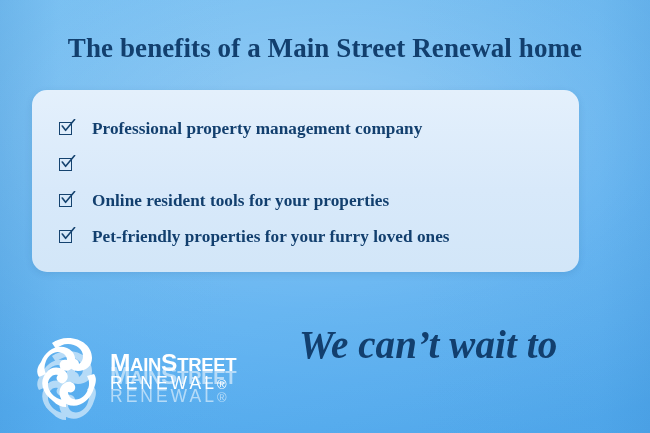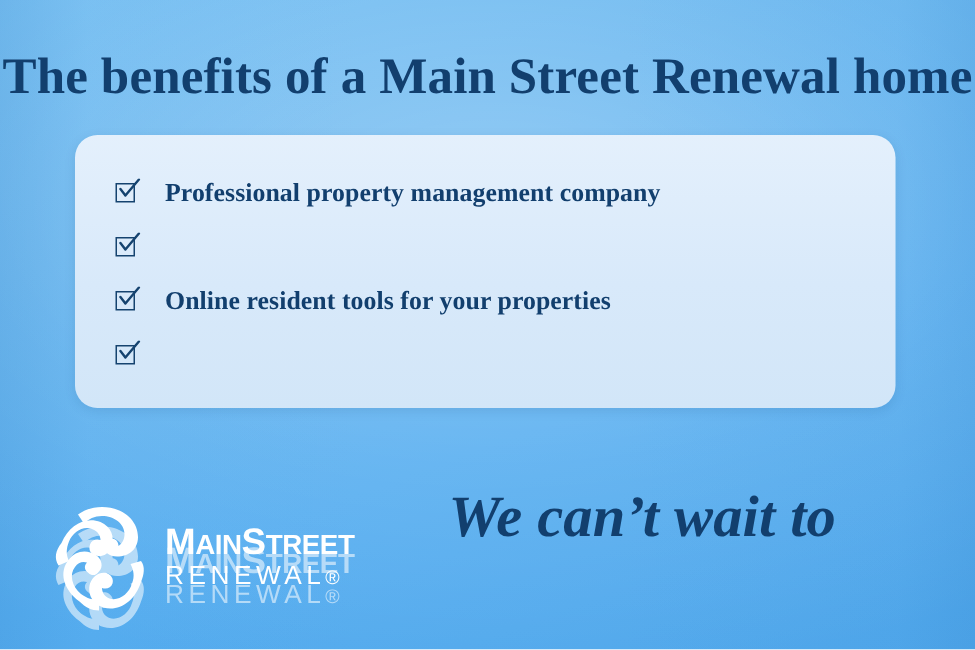--- a/index.html
+++ b/index.html
@@ -39,31 +39,31 @@
 
   
   .headline {
     position: absolute;
     left: 0;
     top: 33px;
     width: 650px;
     text-align: center;
     font-family: "Liberation Serif", serif;
     font-weight: bold;
-    font-size: 34px;
+    font-size: 27px;
     letter-spacing: 0.1px;
     color: #123f6e;
     z-index: 4;
     white-space: nowrap;
   }
 
   
   .card {
     position: absolute;
-    left: 50px;
+    left: 32px;
     top: 90px;
     width: 547px;
     height: 182px;
     background: linear-gradient(180deg, #e4f0fc 0%, #d8e9fa 55%, #d2e6f8 100%);
     border-radius: 15px;
     box-shadow: 0 2px 7px rgba(22,70,120,0.13);
     z-index: 3;
   }
 
   .benefit-list {
@@ -236,20 +236,21 @@
 
       <li class="benefit-row">
         <span class="check-box">
           <span class="sq"></span>
           <span class="tick">
             <svg viewBox="0 0 15 15" width="15" height="15" aria-hidden="true">
               <path d="M1.3 7.0 L4.6 11.3 L13.6 0.6" fill="none" stroke="#15436f" stroke-width="1.6" stroke-linecap="round" stroke-linejoin="round"></path>
             </svg>
           </span>
         </span>
+        <span class="benefit-text">Pet-friendly properties for your furry loved ones</span>
       </li>
 
     </ul>
   </div>
 
   <div class="logo-block">
 
     <div class="logo-copy ghost">
       <span class="logo-mark">
         <svg viewBox="0 0 72 76" width="72" height="76" aria-hidden="true">

